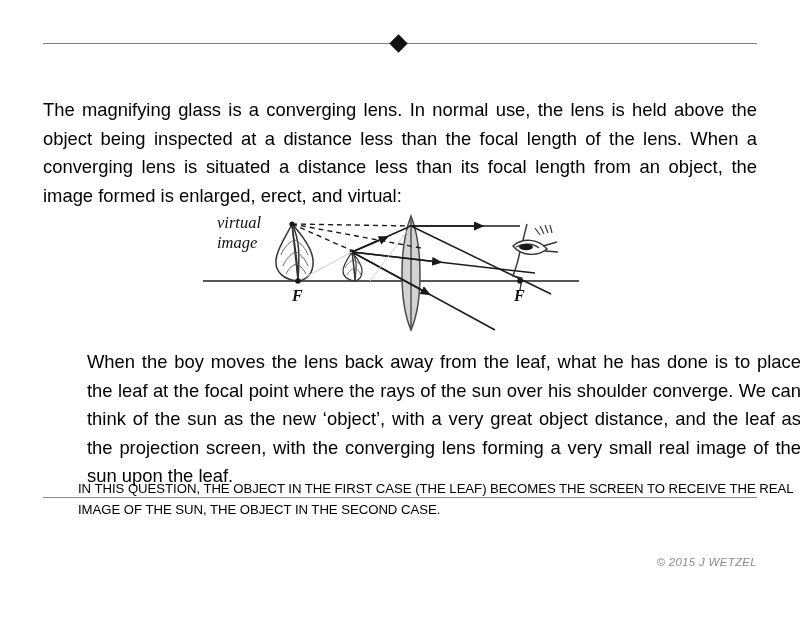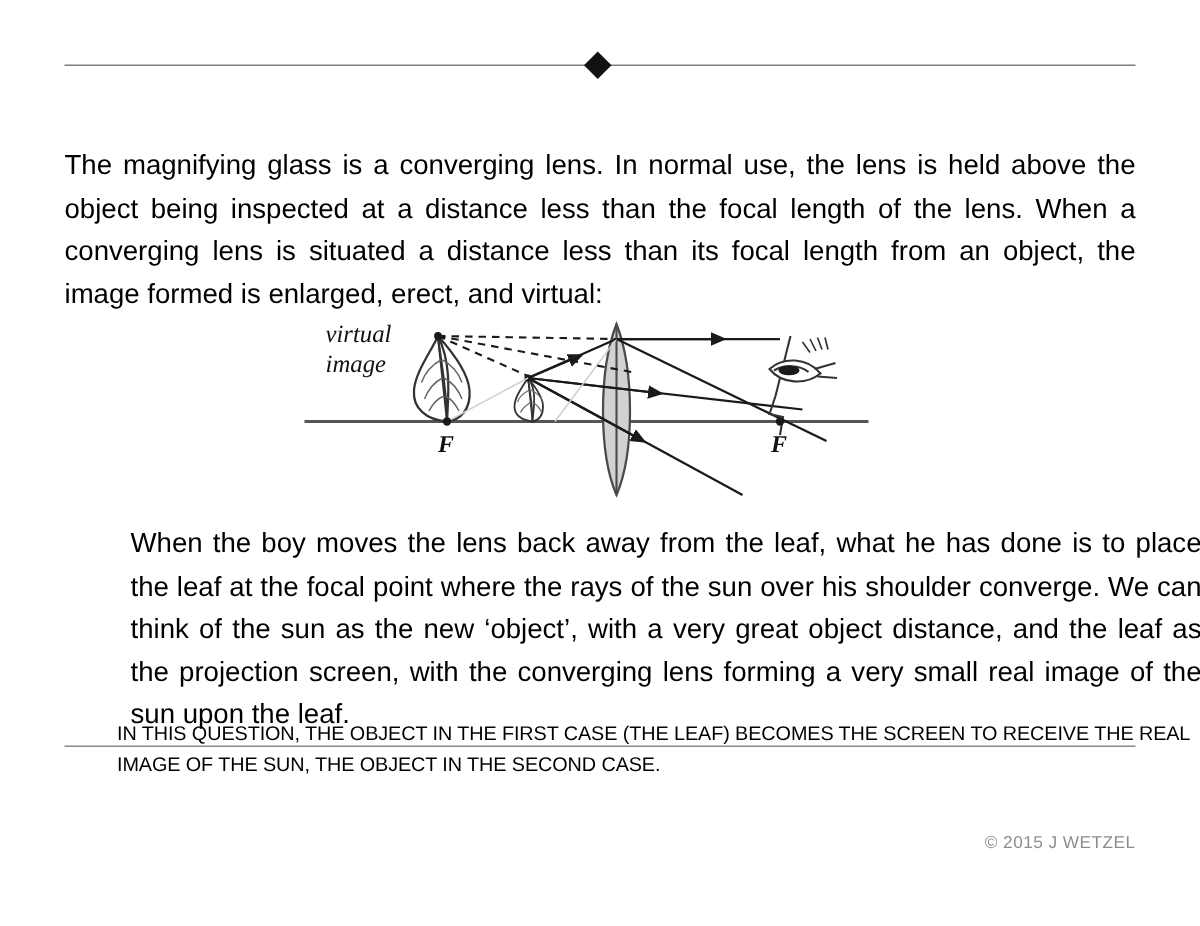--- a/index.html
+++ b/index.html
@@ -115,20 +115,21 @@
     letter-spacing: -0.05px;
     margin-left: 35px;
   }
 
   
   .copyright {
     position: absolute;
     right: 43px;
     top: 556px;
     font-size: 11.5px;
+    font-style: italic;
     color: #8c8c8c;
     letter-spacing: 0.3px;
     text-align: right;
   }
 </style>
 </head>
 <body>
 
 <div class="page">
 

